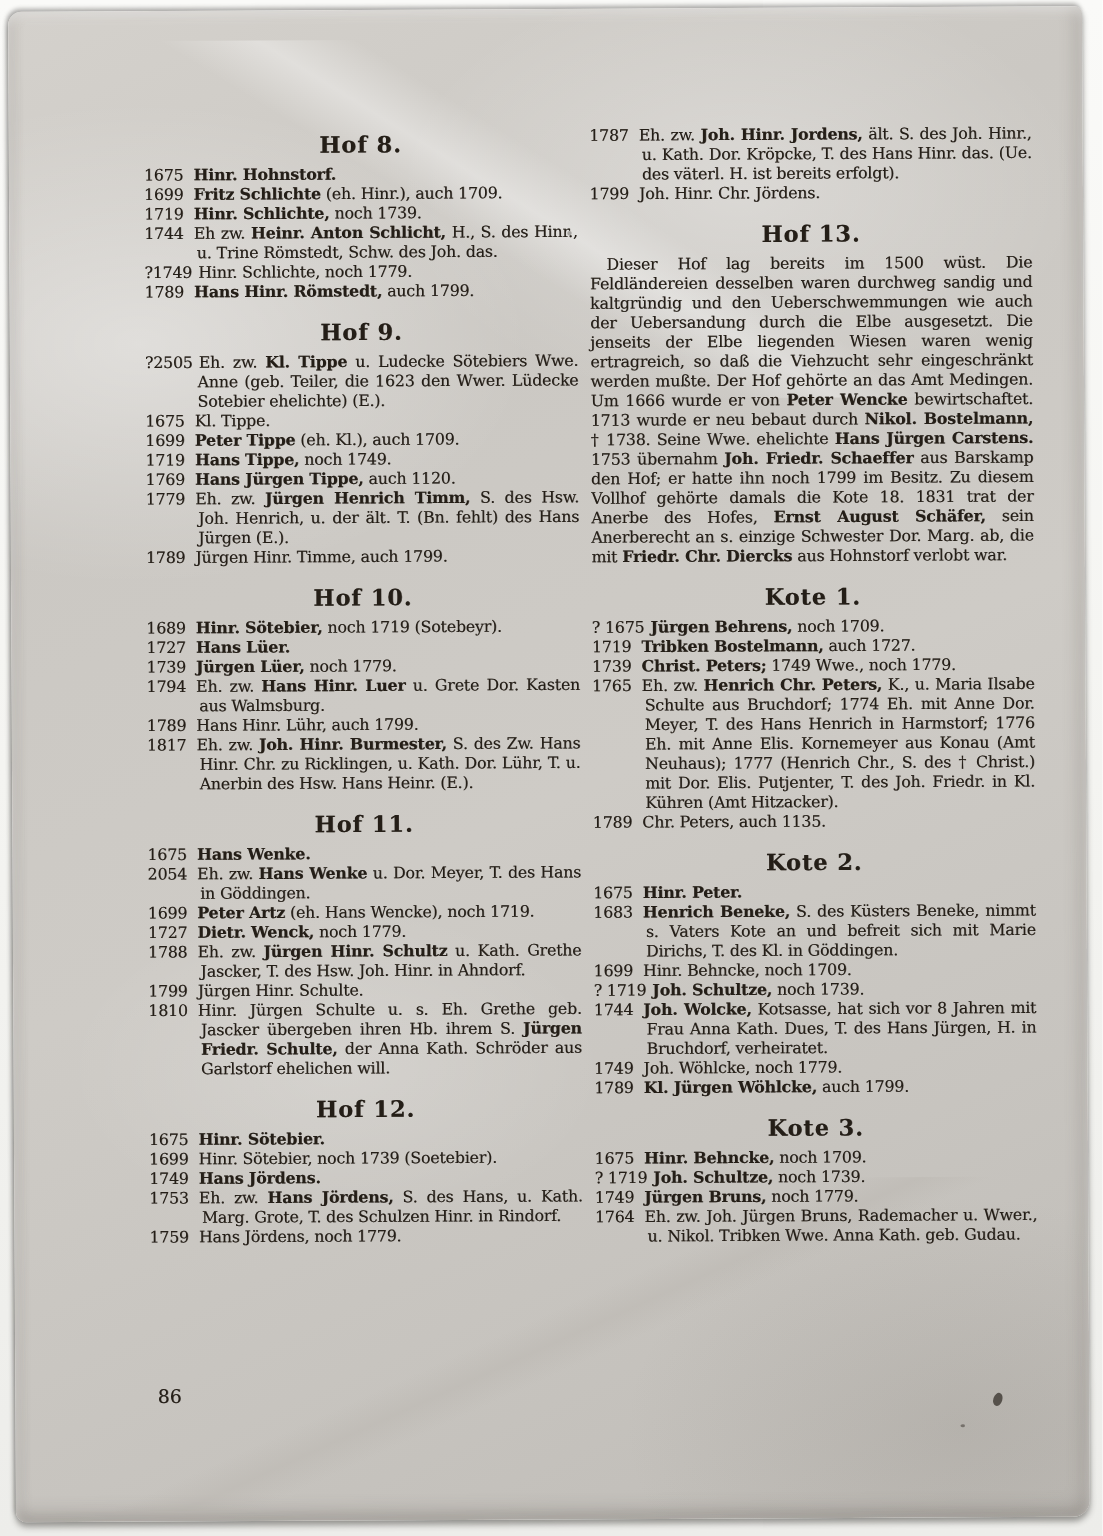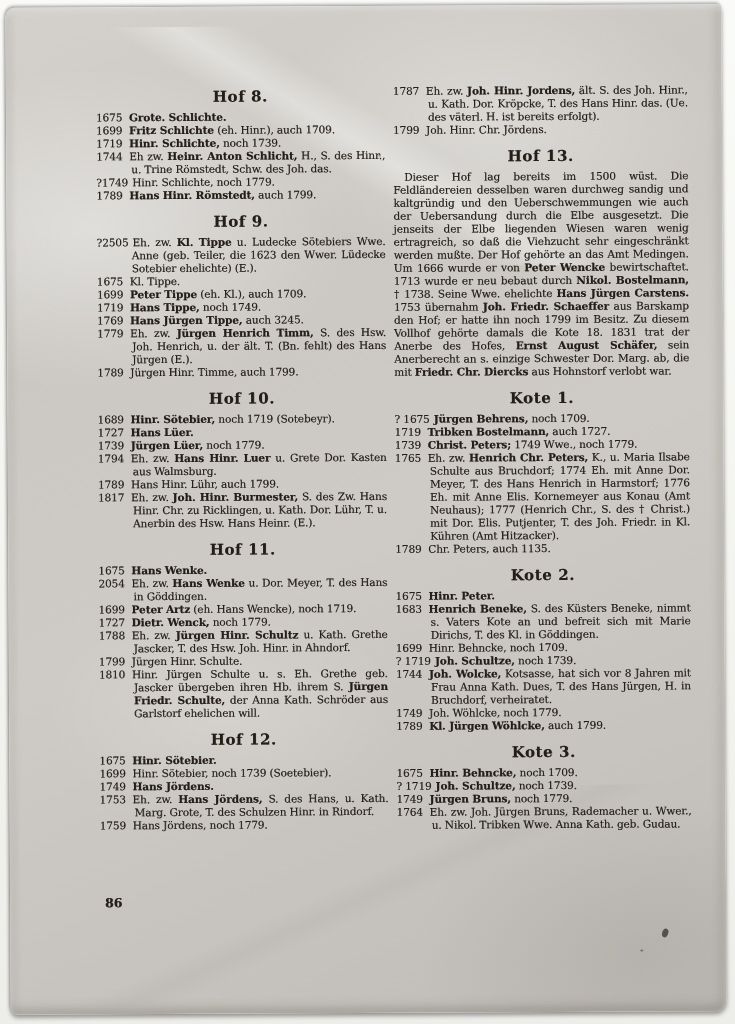--- a/index.html
+++ b/index.html
@@ -41,52 +41,52 @@
   h2{
     font-size:15px;font-weight:bold;text-align:center;
     margin:14px 0 7px 0;letter-spacing:0.6px;
   }
   section:first-child h2{margin-top:5px;}
   .entry{padding-left:35px;text-indent:-35px;margin:0;}
   .year{display:inline-block;min-width:29px;margin-right:4px;text-indent:0;}
   .para{margin:0;text-indent:11px;}
   .b{font-weight:bold;}
   .pagenum{
-    position:absolute;left:95px;top:888px;
-    font-size:12.5px;font-weight:bold;color:#241e17;
+    position:absolute;left:95px;top:916px;
+    font-size:12.5px;font-weight:normal;color:#241e17;
     text-shadow:0.3px 0 0 rgba(36,30,23,.55);
   }
   .speck{position:absolute;background:#35302a;border-radius:50%;}
   .speck.s1{left:652px;top:924px;width:6px;height:9px;transform:rotate(18deg);opacity:.75;}
   .speck.s2{left:630px;top:945px;width:3px;height:2px;opacity:.5;}
   .speck.s3{left:372px;top:148px;width:3px;height:3px;opacity:.35;}
 </style>
 </head>
 <body>
 
 <div class="scan">
   <div class="crease c1"></div>
   <div class="crease c2"></div>
   <div class="col col-left">
       <section>
         <h2>Hof 8.</h2>
-        <div class="entry"><span class="year">1675</span><span class="b">Grote. Schlichte.</span></div>
+        <div class="entry"><span class="year">1675</span><span class="b">Hinr. Hohnstorf.</span></div>
         <div class="entry"><span class="year">1699</span><span class="b">Fritz Schlichte</span><span class="r"> (eh. Hinr.), auch 1709.</span></div>
         <div class="entry"><span class="year">1719</span><span class="b">Hinr. Schlichte,</span><span class="r"> noch 1739.</span></div>
         <div class="entry"><span class="year">1744</span><span class="r">Eh zw. </span><span class="b">Heinr. Anton Schlicht,</span><span class="r"> H., S. des Hinr., u. Trine Römstedt, Schw. des Joh. das.</span></div>
         <div class="entry"><span class="year">?1749</span><span class="r">Hinr. Schlichte, noch 1779.</span></div>
         <div class="entry"><span class="year">1789</span><span class="b">Hans Hinr. Römstedt,</span><span class="r"> auch 1799.</span></div>
       </section>
       <section>
         <h2>Hof 9.</h2>
         <div class="entry"><span class="year">?2505</span><span class="r">Eh. zw. </span><span class="b">Kl. Tippe</span><span class="r"> u. Ludecke Sötebiers Wwe. Anne (geb. Teiler, die 1623 den Wwer. Lüdecke Sotebier ehelichte) (E.).</span></div>
         <div class="entry"><span class="year">1675</span><span class="r">Kl. Tippe.</span></div>
         <div class="entry"><span class="year">1699</span><span class="b">Peter Tippe</span><span class="r"> (eh. Kl.), auch 1709.</span></div>
         <div class="entry"><span class="year">1719</span><span class="b">Hans Tippe,</span><span class="r"> noch 1749.</span></div>
-        <div class="entry"><span class="year">1769</span><span class="b">Hans Jürgen Tippe,</span><span class="r"> auch 3245.</span></div>
+        <div class="entry"><span class="year">1769</span><span class="b">Hans Jürgen Tippe,</span><span class="r"> auch 1120.</span></div>
         <div class="entry"><span class="year">1779</span><span class="r">Eh. zw. </span><span class="b">Jürgen Henrich Timm,</span><span class="r"> S. des Hsw. Joh. Henrich, u. der ält. T. (Bn. fehlt) des Hans Jürgen (E.).</span></div>
         <div class="entry"><span class="year">1789</span><span class="r">Jürgen Hinr. Timme, auch 1799.</span></div>
       </section>
       <section>
         <h2>Hof 10.</h2>
         <div class="entry"><span class="year">1689</span><span class="b">Hinr. Sötebier,</span><span class="r"> noch 1719 (Sotebeyr).</span></div>
         <div class="entry"><span class="year">1727</span><span class="b">Hans Lüer.</span></div>
         <div class="entry"><span class="year">1739</span><span class="b">Jürgen Lüer,</span><span class="r"> noch 1779.</span></div>
         <div class="entry"><span class="year">1794</span><span class="r">Eh. zw. </span><span class="b">Hans Hinr. Luer</span><span class="r"> u. Grete Dor. Kasten aus Walmsburg.</span></div>
         <div class="entry"><span class="year">1789</span><span class="r">Hans Hinr. Lühr, auch 1799.</span></div>

